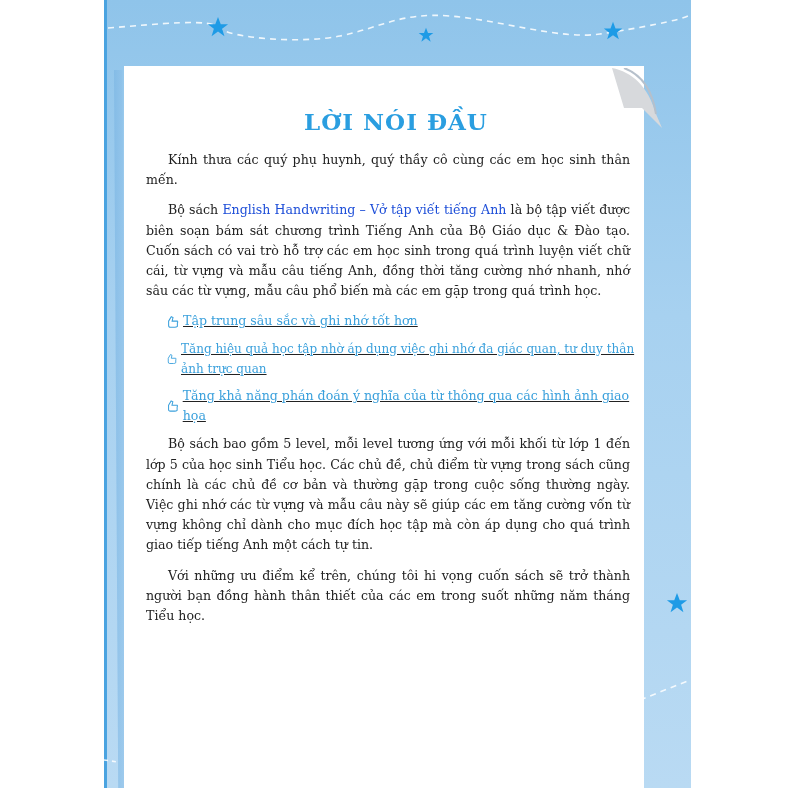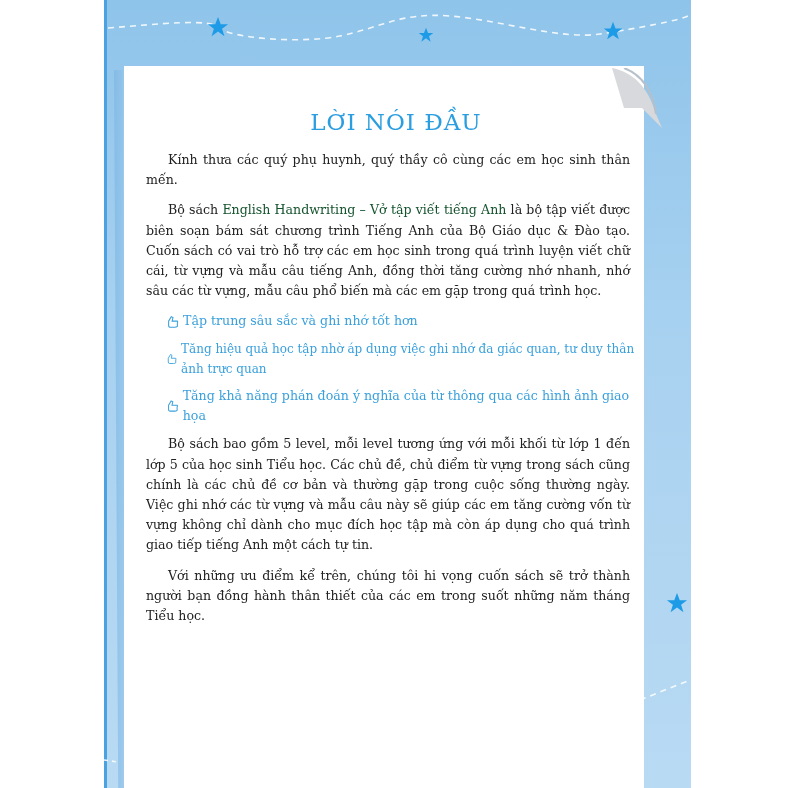--- a/index.html
+++ b/index.html
@@ -25,27 +25,27 @@
       position: absolute; left: 114px; top: 70px; width: 14px; height: 718px;
       background: linear-gradient(90deg, #7db7e4, #9ac8ec);
       clip-path: polygon(0 0, 60% 0, 100% 100%, 30% 100%);
       opacity: 0.7;
     }
     .content {
       position: absolute; left: 146px; top: 100px; width: 500px;
       color: #222222; font-size: 12.6px; line-height: 20.2px;
     }
     .title {
-      text-align: center; font-size: 23px; font-weight: normal; color: #2a9ee0;
+      text-align: center; font-size: 23px; font-weight: bold; color: #2a9ee0;
       letter-spacing: 1px; margin: 8px 0 14px 0; line-height: 28px;
     }
     .para { margin: 0 16px 10px 0; text-indent: 22px; text-align: justify; }
     .para.first { text-indent: 22px; }
-    .hl { color: #14532d; }
-    .bullets { margin: 0 0 8px 0; padding: 0; list-style: none; }
+    .hl { color: #1d4ed8; }
+    .bullets { margin: 0 0 8px 0; padding: 0; list-style: none; text-decoration: underline; }
     .bullet { color: #3aa0dc; margin: 0 0 7px 20px; display: flex; align-items: center; }
     .bullet-icon { display: inline-block; width: 14px; height: 14px; margin-right: 3px; }
     .star { position: absolute; }
   </style>
 </head>
 <body>
 
 <div class="cover"></div>
 <div class="paper-left-shadow"></div>
 

